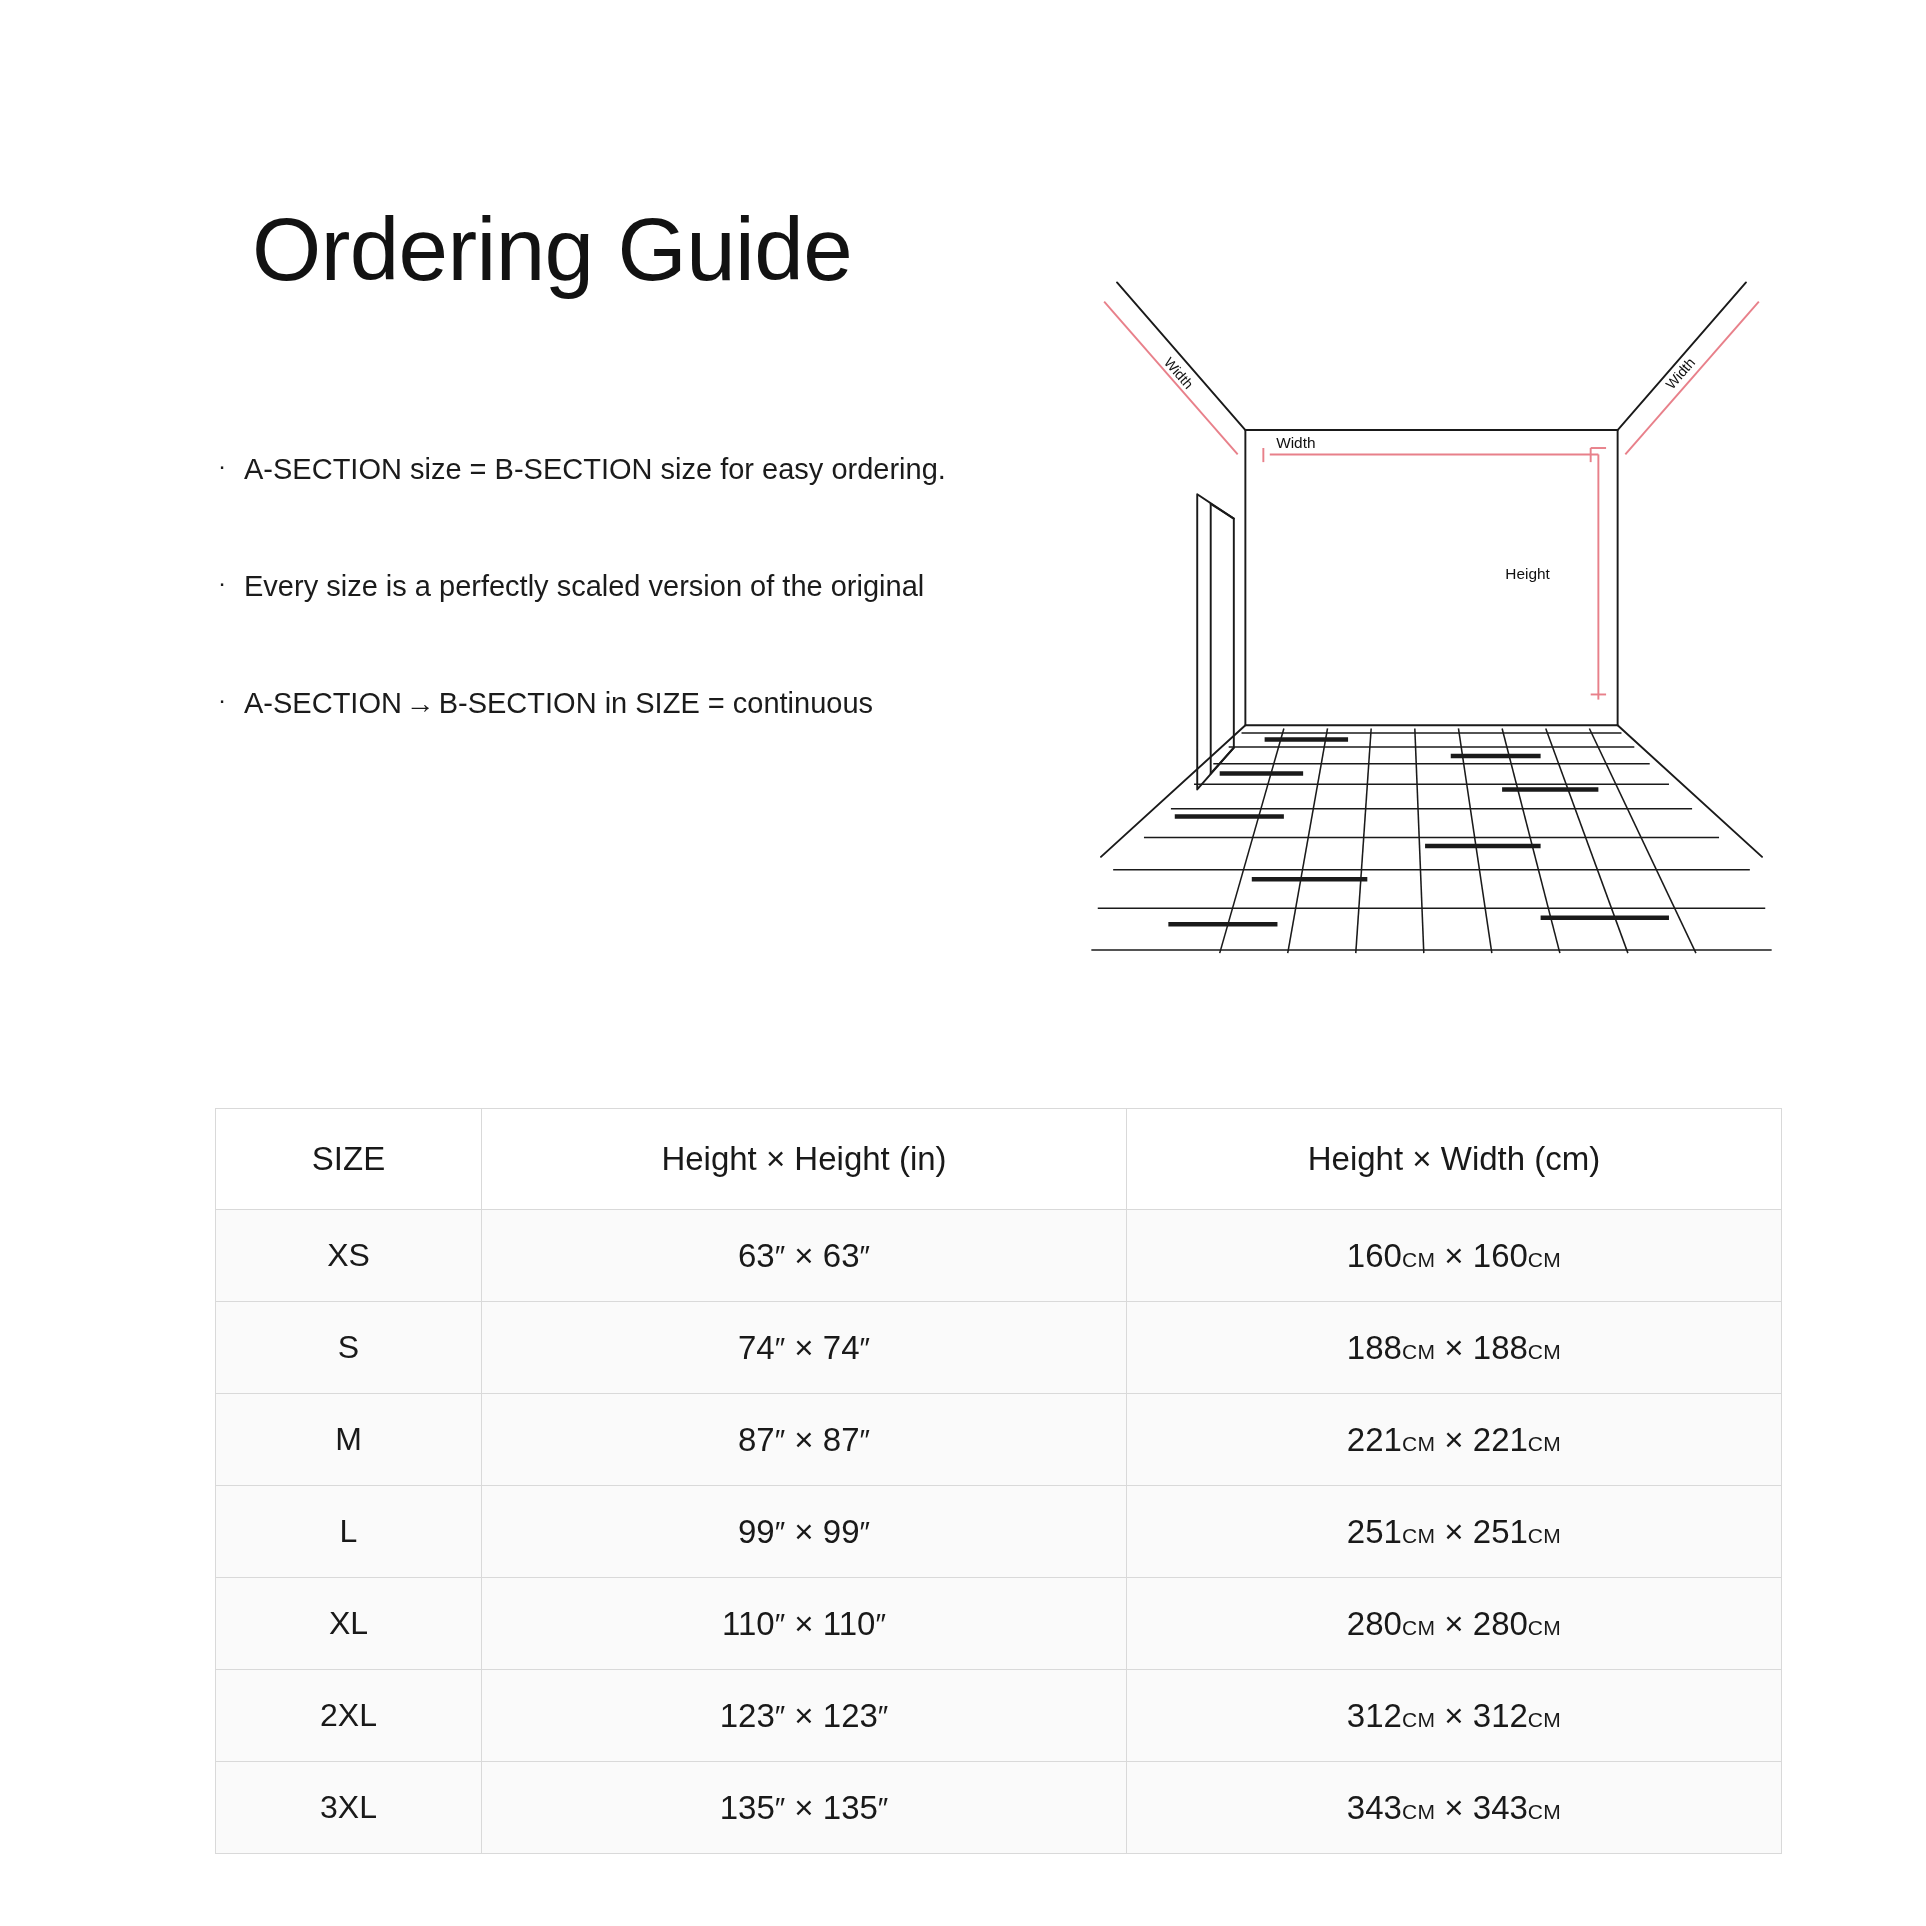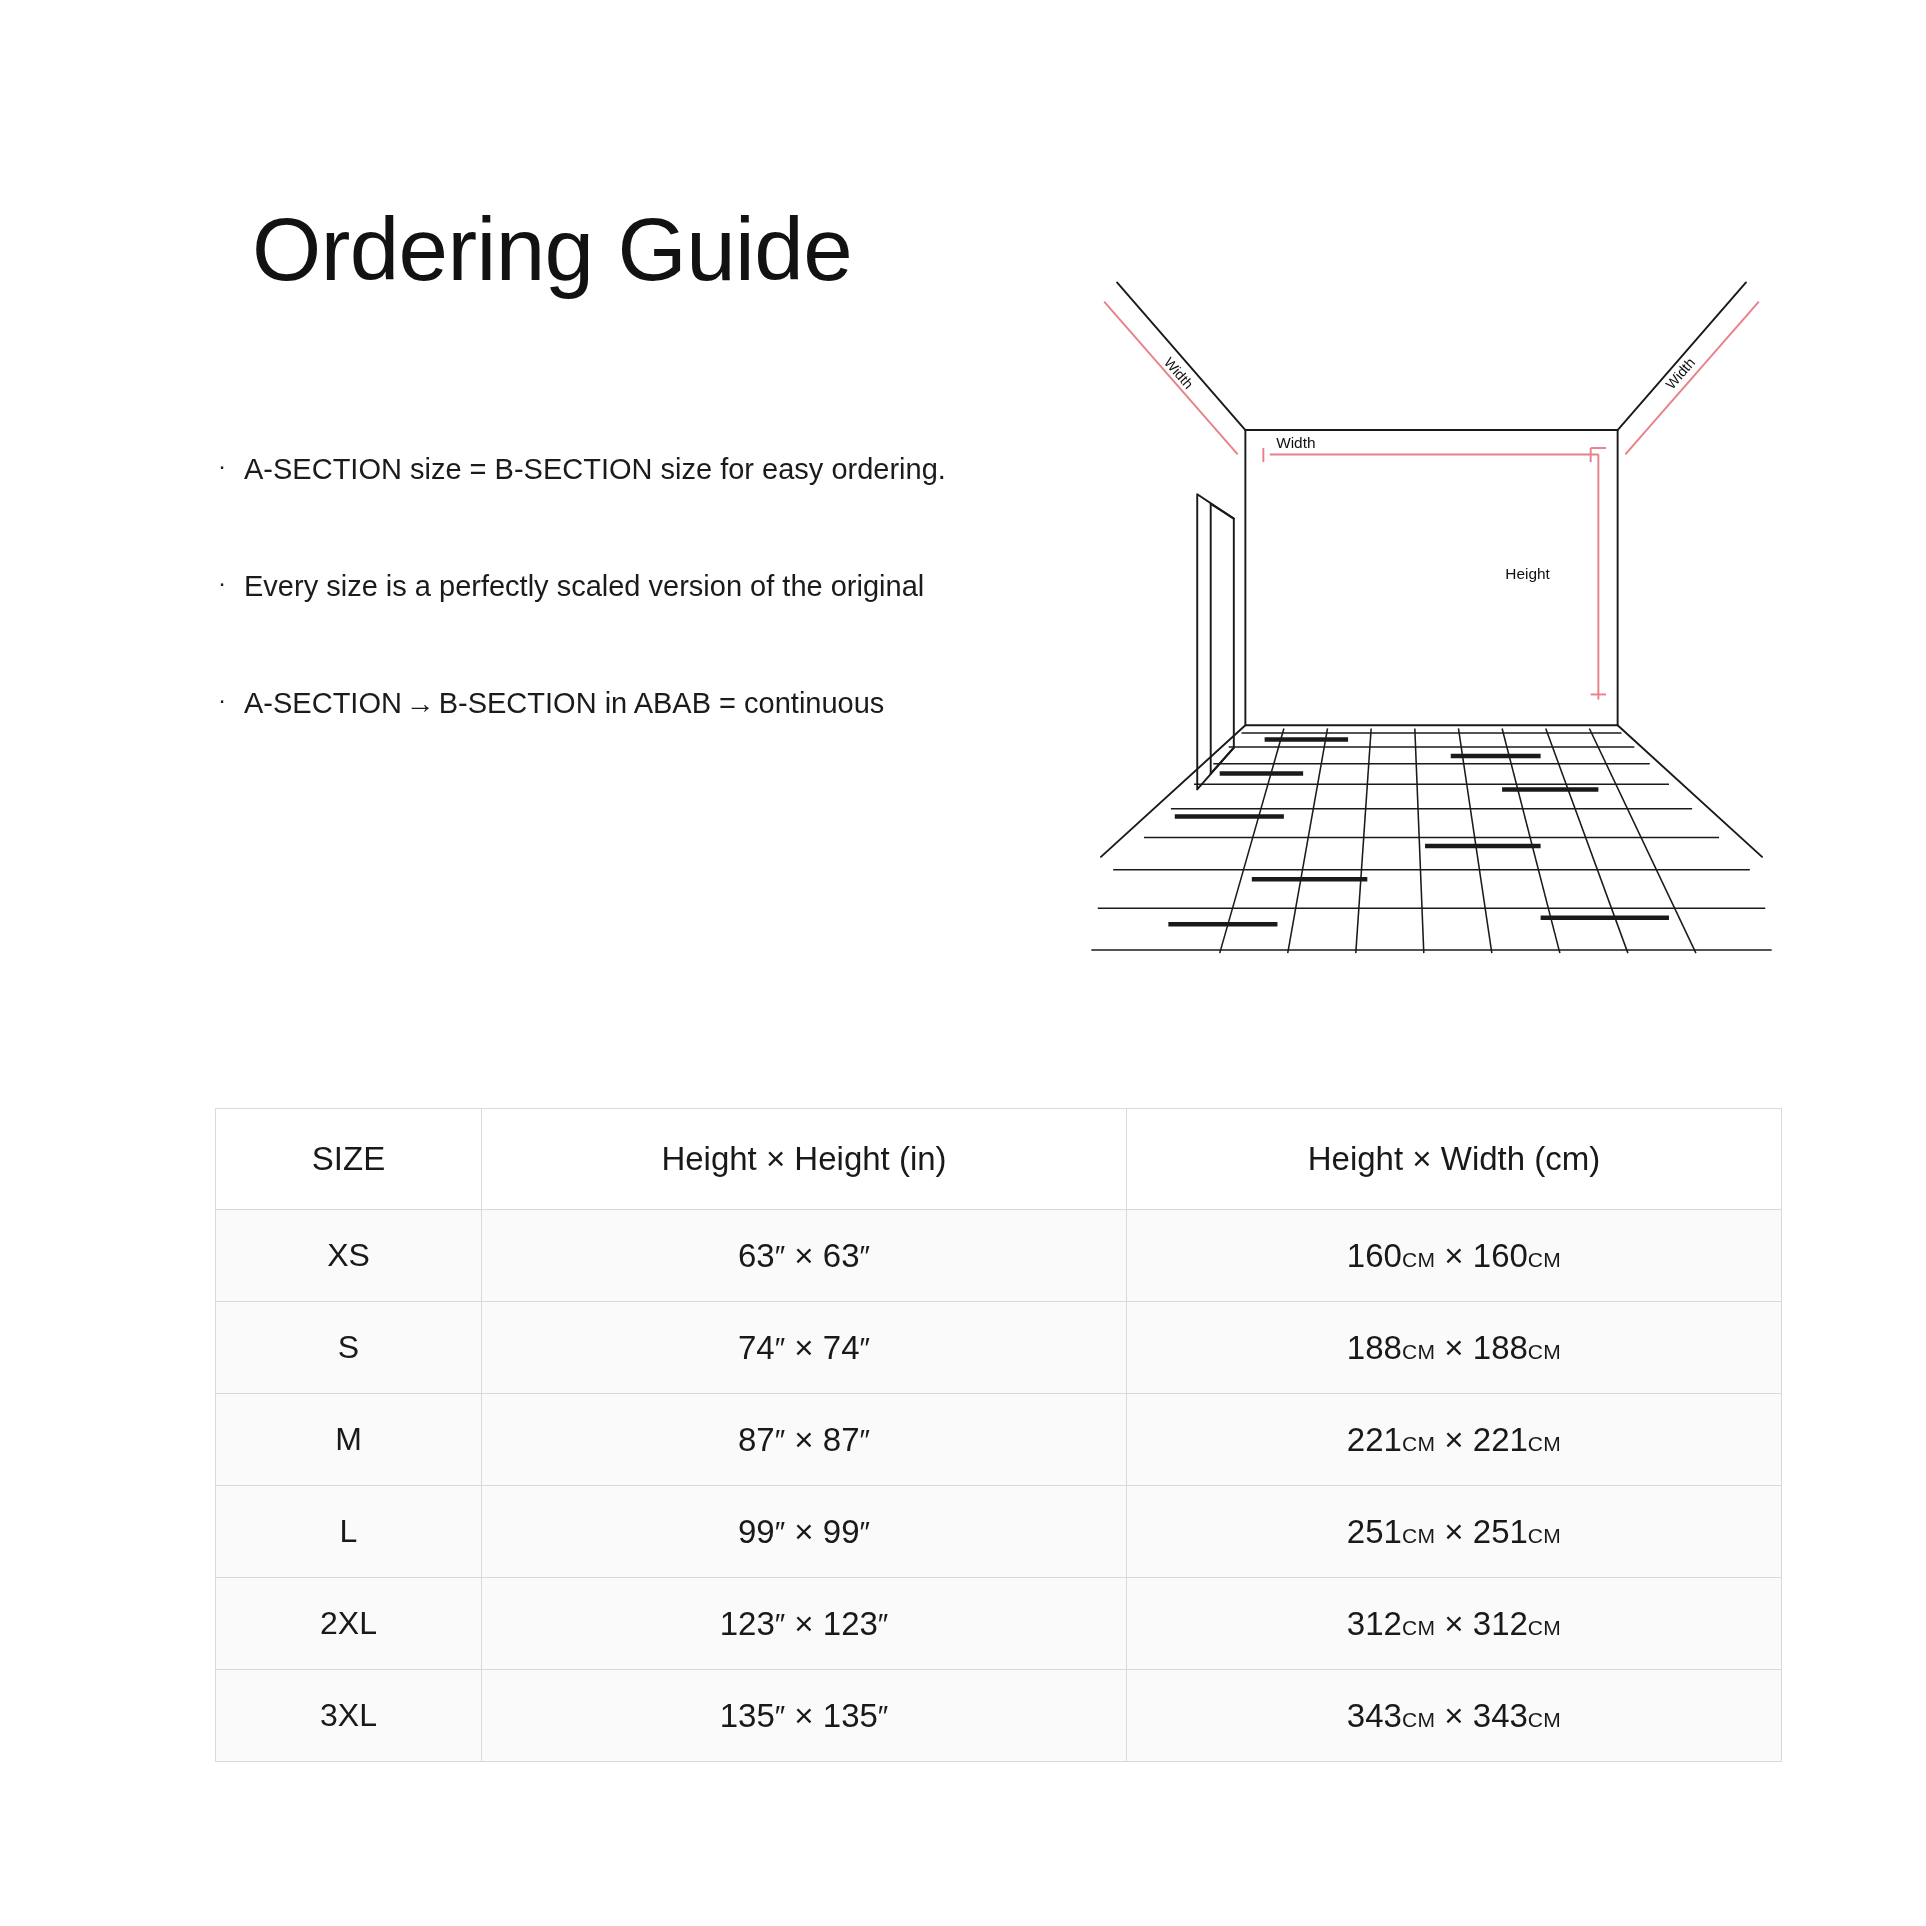--- a/index.html
+++ b/index.html
@@ -142,21 +142,21 @@
     <div class="bullet">
       <span class="dot">·</span>
       <span class="btext">
         <span>Every size is a perfectly scaled version of the original</span>
       </span>
     </div>
 
     <div class="bullet">
       <span class="dot">·</span>
       <span class="btext">
-        <span>A-SECTION</span><span class="arrow-glyph">→</span><span>B-SECTION in ABAB = continuous</span>
+        <span>A-SECTION</span><span class="arrow-glyph">→</span><span>B-SECTION in SIZE = continuous</span>
       </span>
     </div>
 
   </div>
 
   <div class="room">
     <svg viewBox="0 0 1060 1100" xmlns="http://www.w3.org/2000/svg">
       <g fill="none" stroke="#1a1a1a" stroke-width="3" stroke-linejoin="round" stroke-linecap="round">
 
         <path d="M40 10 L240 240"></path>
@@ -258,20 +258,25 @@
         <td class="sz">M</td>
         <td><span>87</span><span class="prime">″</span> × <span>87</span><span class="prime">″</span></td>
         <td><span>221</span><span class="unit">CM</span> × <span>221</span><span class="unit">CM</span></td>
       </tr>
       <tr>
         <td class="sz">L</td>
         <td><span>99</span><span class="prime">″</span> × <span>99</span><span class="prime">″</span></td>
         <td><span>251</span><span class="unit">CM</span> × <span>251</span><span class="unit">CM</span></td>
       </tr>
       <tr>
+        <td class="sz">XL</td>
+        <td><span>110</span><span class="prime">″</span> × <span>110</span><span class="prime">″</span></td>
+        <td><span>280</span><span class="unit">CM</span> × <span>280</span><span class="unit">CM</span></td>
+      </tr>
+      <tr>
         <td class="sz">2XL</td>
         <td><span>123</span><span class="prime">″</span> × <span>123</span><span class="prime">″</span></td>
         <td><span>312</span><span class="unit">CM</span> × <span>312</span><span class="unit">CM</span></td>
       </tr>
       <tr>
         <td class="sz">3XL</td>
         <td><span>135</span><span class="prime">″</span> × <span>135</span><span class="prime">″</span></td>
         <td><span>343</span><span class="unit">CM</span> × <span>343</span><span class="unit">CM</span></td>
       </tr>
     </tbody>

